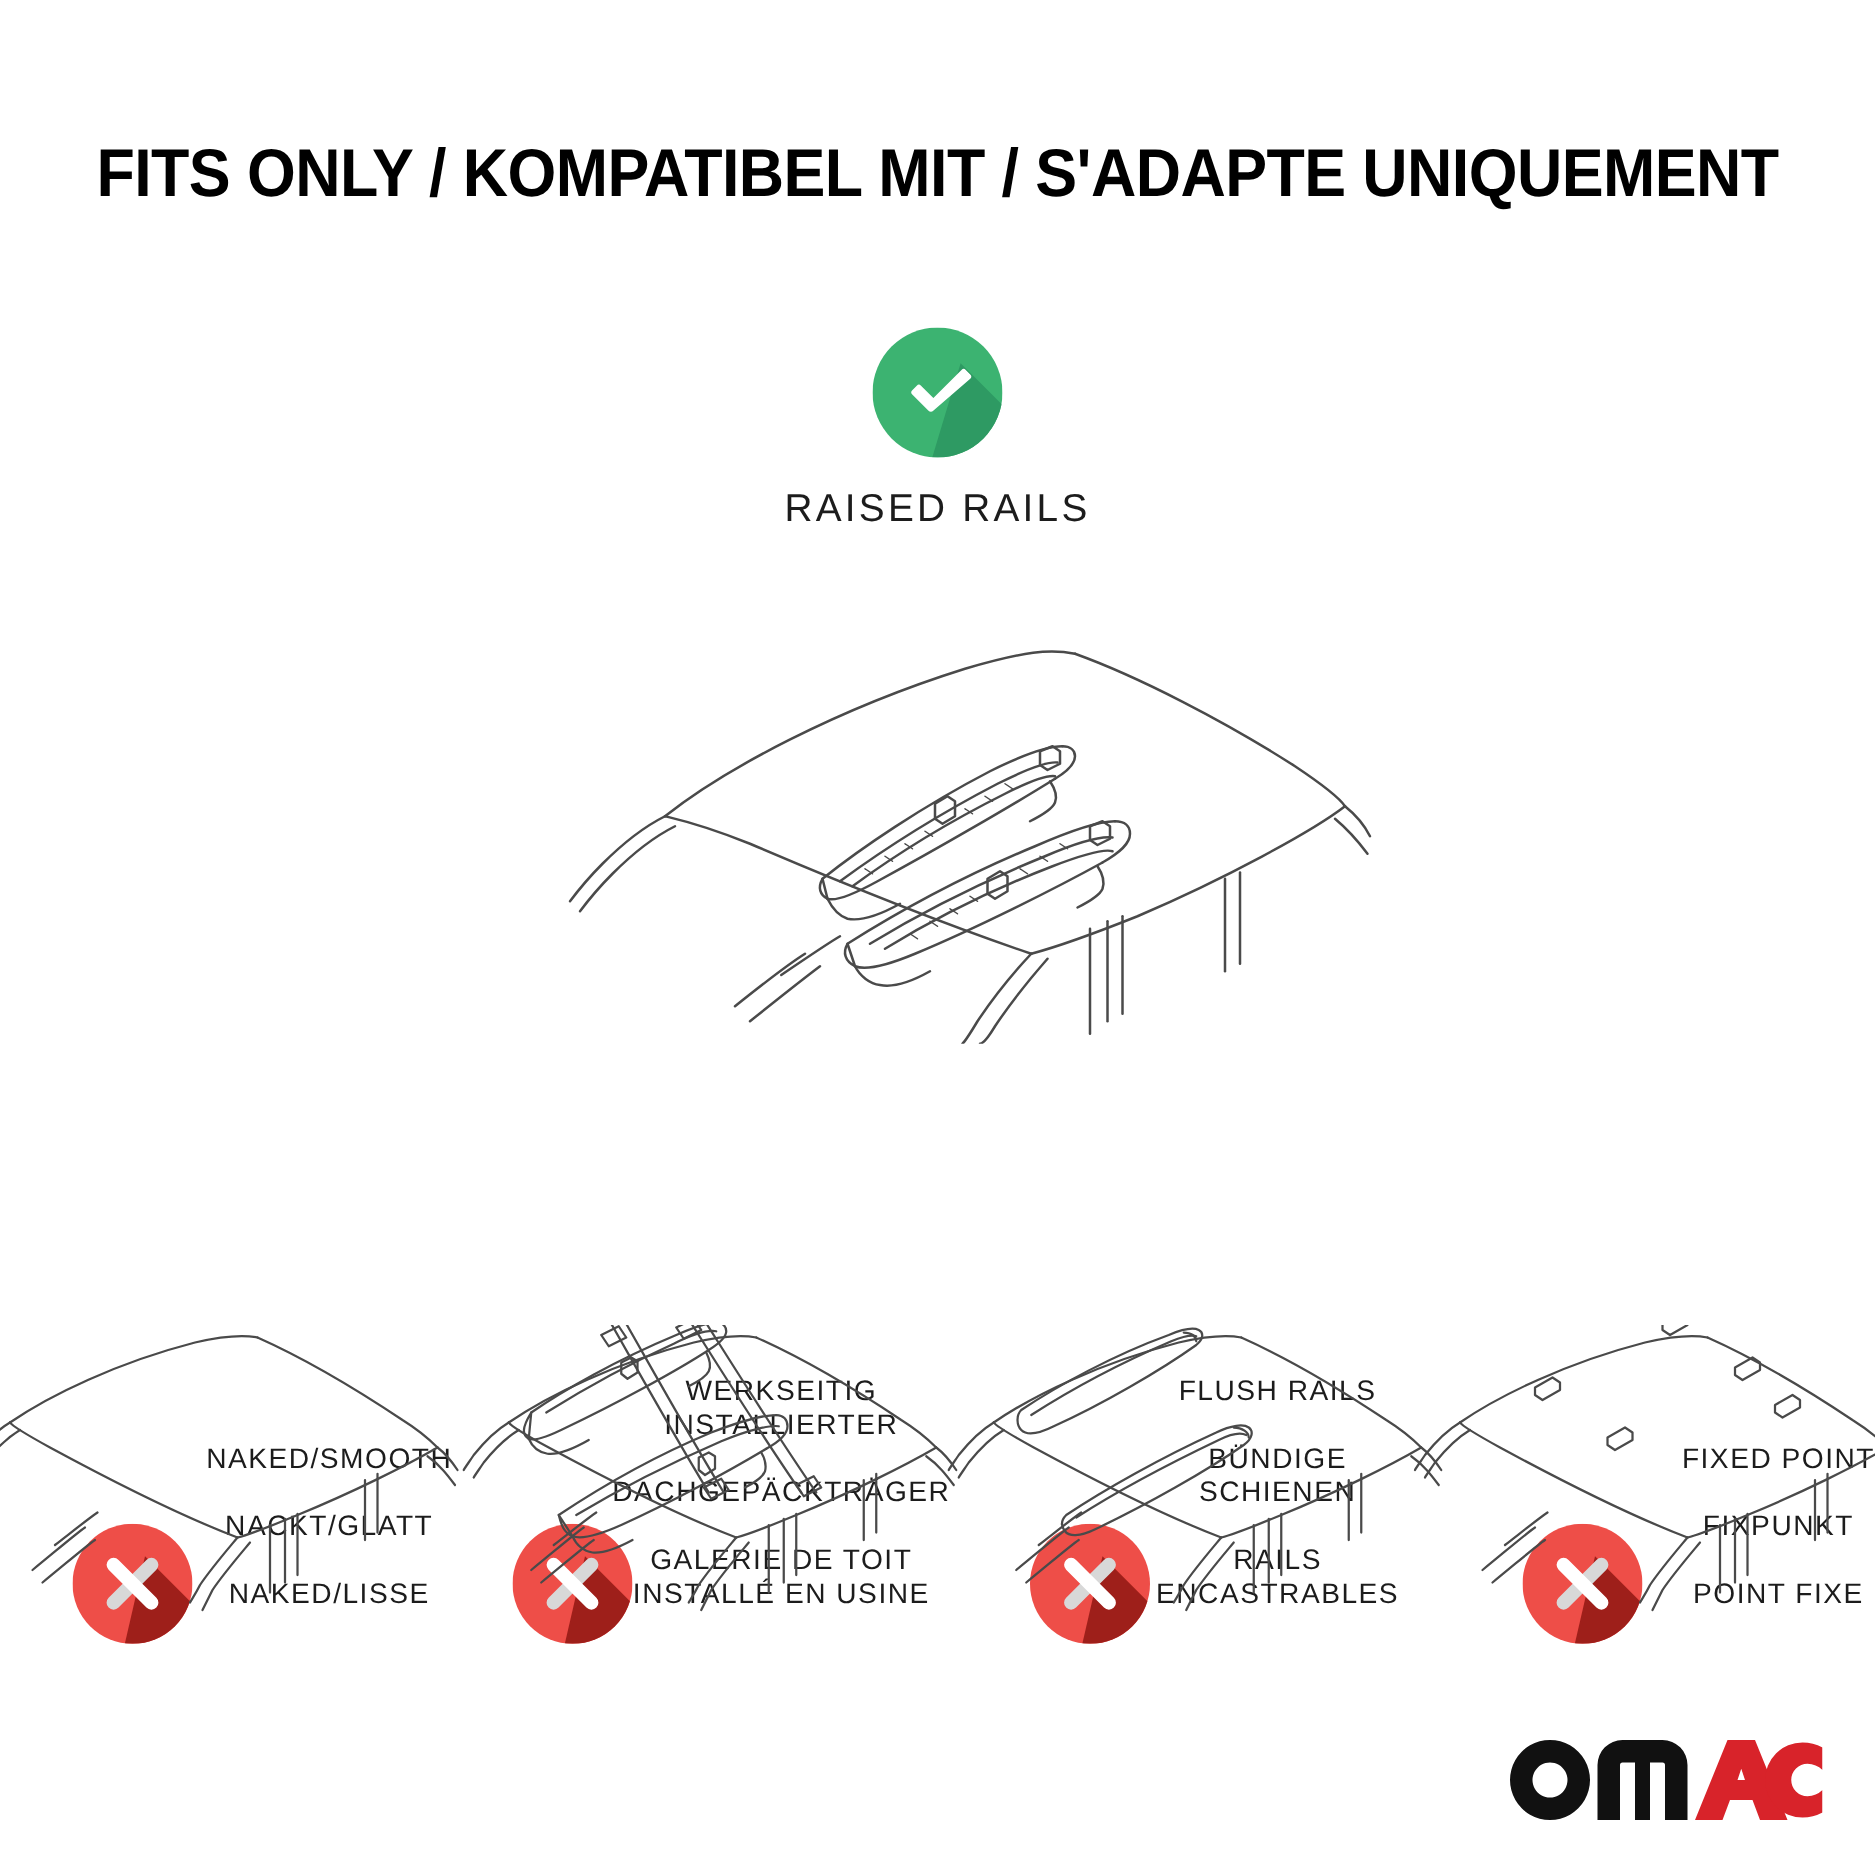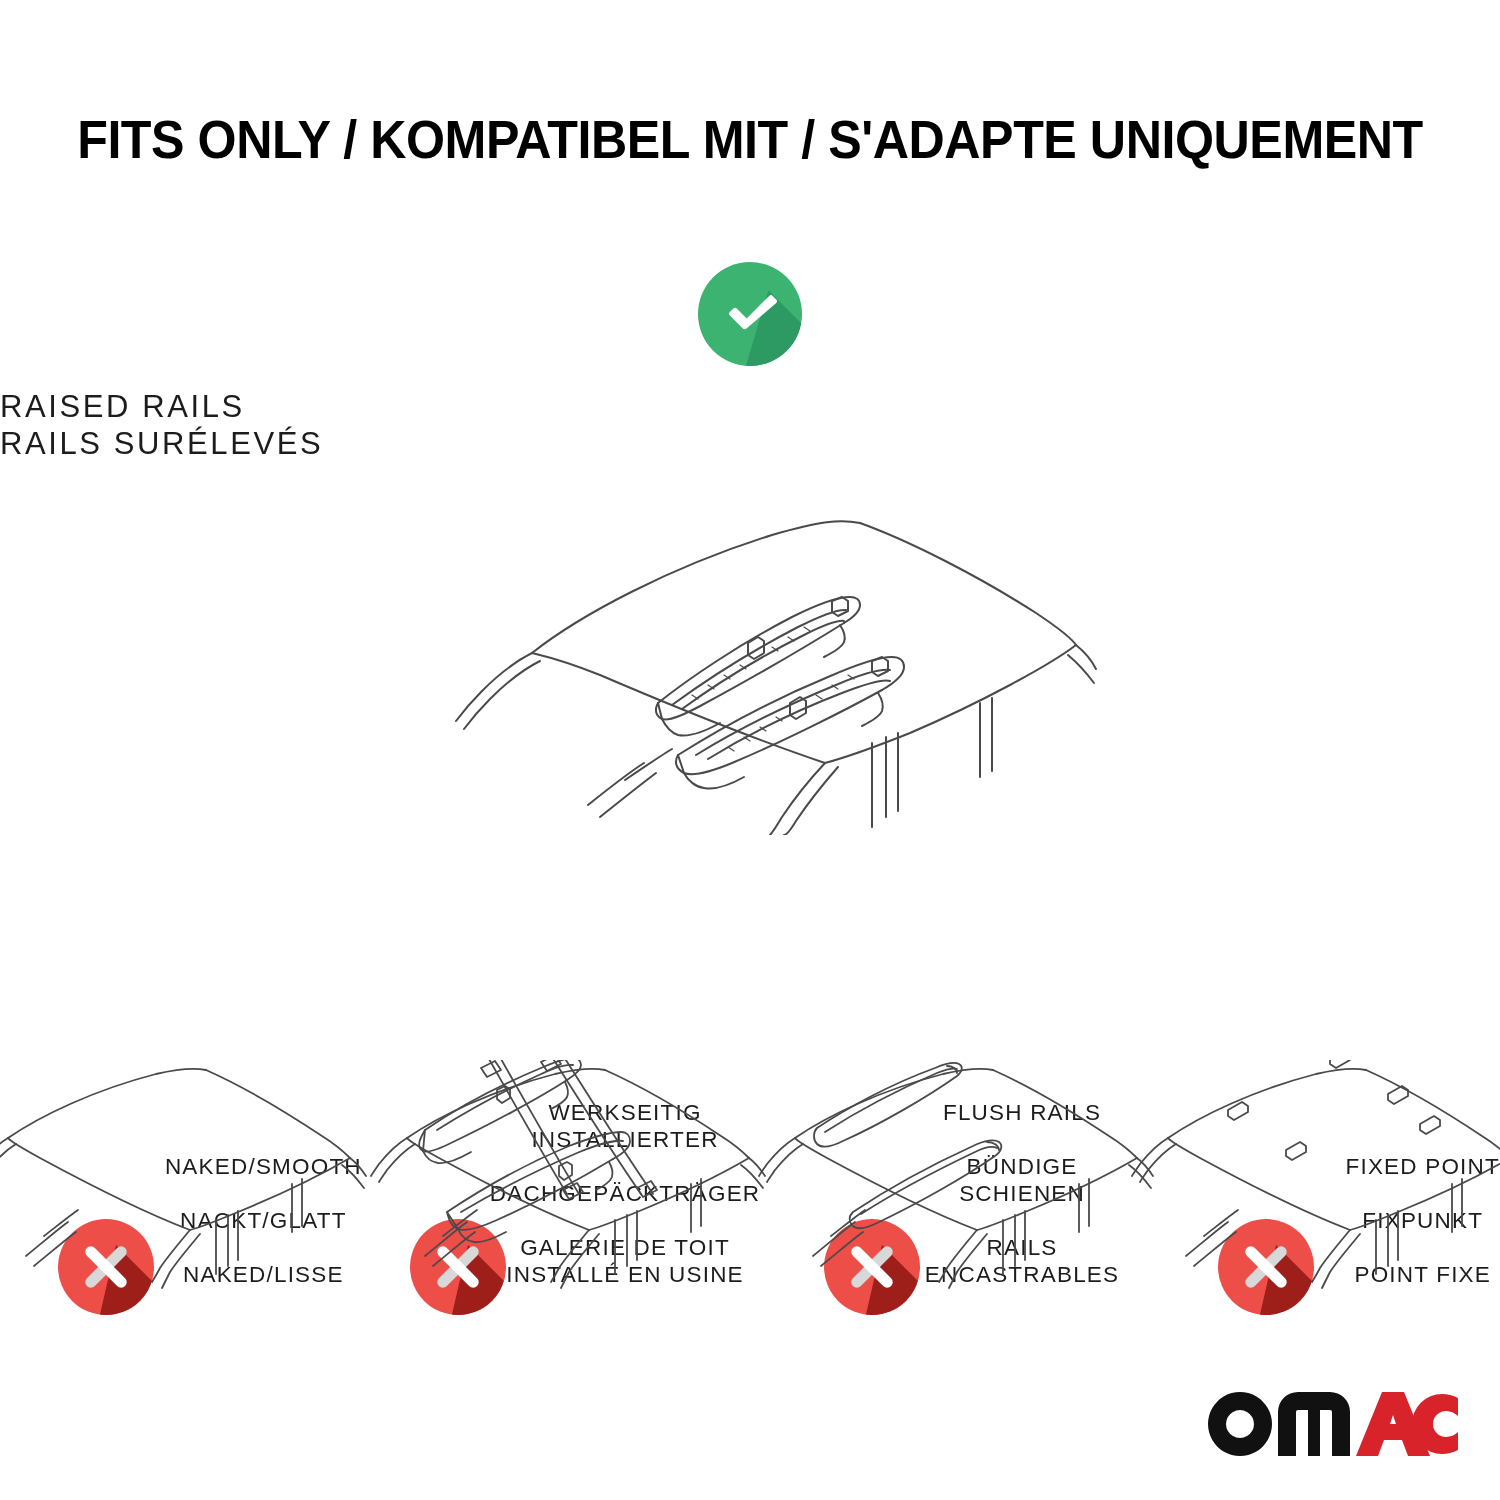--- a/index.html
+++ b/index.html
@@ -23,21 +23,21 @@
     letter-spacing:-0.5px;
     color:#000;
     transform:scaleX(0.93);
     white-space:nowrap;
   }
 
   
   .primary{
     position:absolute;
     left:0;right:0;top:262px;
-    text-align:left;
+    text-align:center;
   }
   .badge-wrap{
     position:relative;
     width:104px;height:104px;
     margin:0 auto;
   }
   .badge{
     position:absolute;inset:0;
     width:104px;height:104px;
   }
@@ -121,21 +121,20 @@
         <g clip-path="url(#gclip)">
           <path d="M70.5 28.5 L104 62 L104 110 L46 110 Z" fill="#2E9A63"></path>
           <path d="M31 52.5 L36.5 47 L45.5 56 L40 61.5 Z" fill="#2E9A63" opacity="0"></path>
         </g>
         <path d="M44.6 66.3 L31.8 53.5 a2.4 2.4 0 0 1 0-3.4 l3.6-3.6 a2.4 2.4 0 0 1 3.4 0 l9.9 9.9 l22.5-22.5 a2.4 2.4 0 0 1 3.4 0 l3.6 3.6 a2.4 2.4 0 0 1 0 3.4 L48.8 66.3 a3 3 0 0 1-4.2 0 Z" fill="#ffffff"></path>
       </svg>
     </div>
 
     <div class="primary-caption">
       <div>RAISED RAILS</div>
-      <div>RAILS SURÉLEVÉS</div>
     </div>
   </div>
 
   <svg class="hero-illu" viewBox="0 0 680 330">
     <g fill="none" stroke="#4a4a4a" stroke-width="2" stroke-linejoin="round" stroke-linecap="round">
 
       <path d="M112 148 C160 110 250 62 352 30 C400 16 420 14 440 18"></path>
       <path d="M440 18 C490 36 560 72 616 108 C640 124 652 134 656 140"></path>
       <path d="M656 140 C630 160 560 198 490 228 C450 244 420 254 405 258"></path>
       <path d="M405 258 C340 236 250 200 180 170 C140 154 120 150 112 148"></path>

